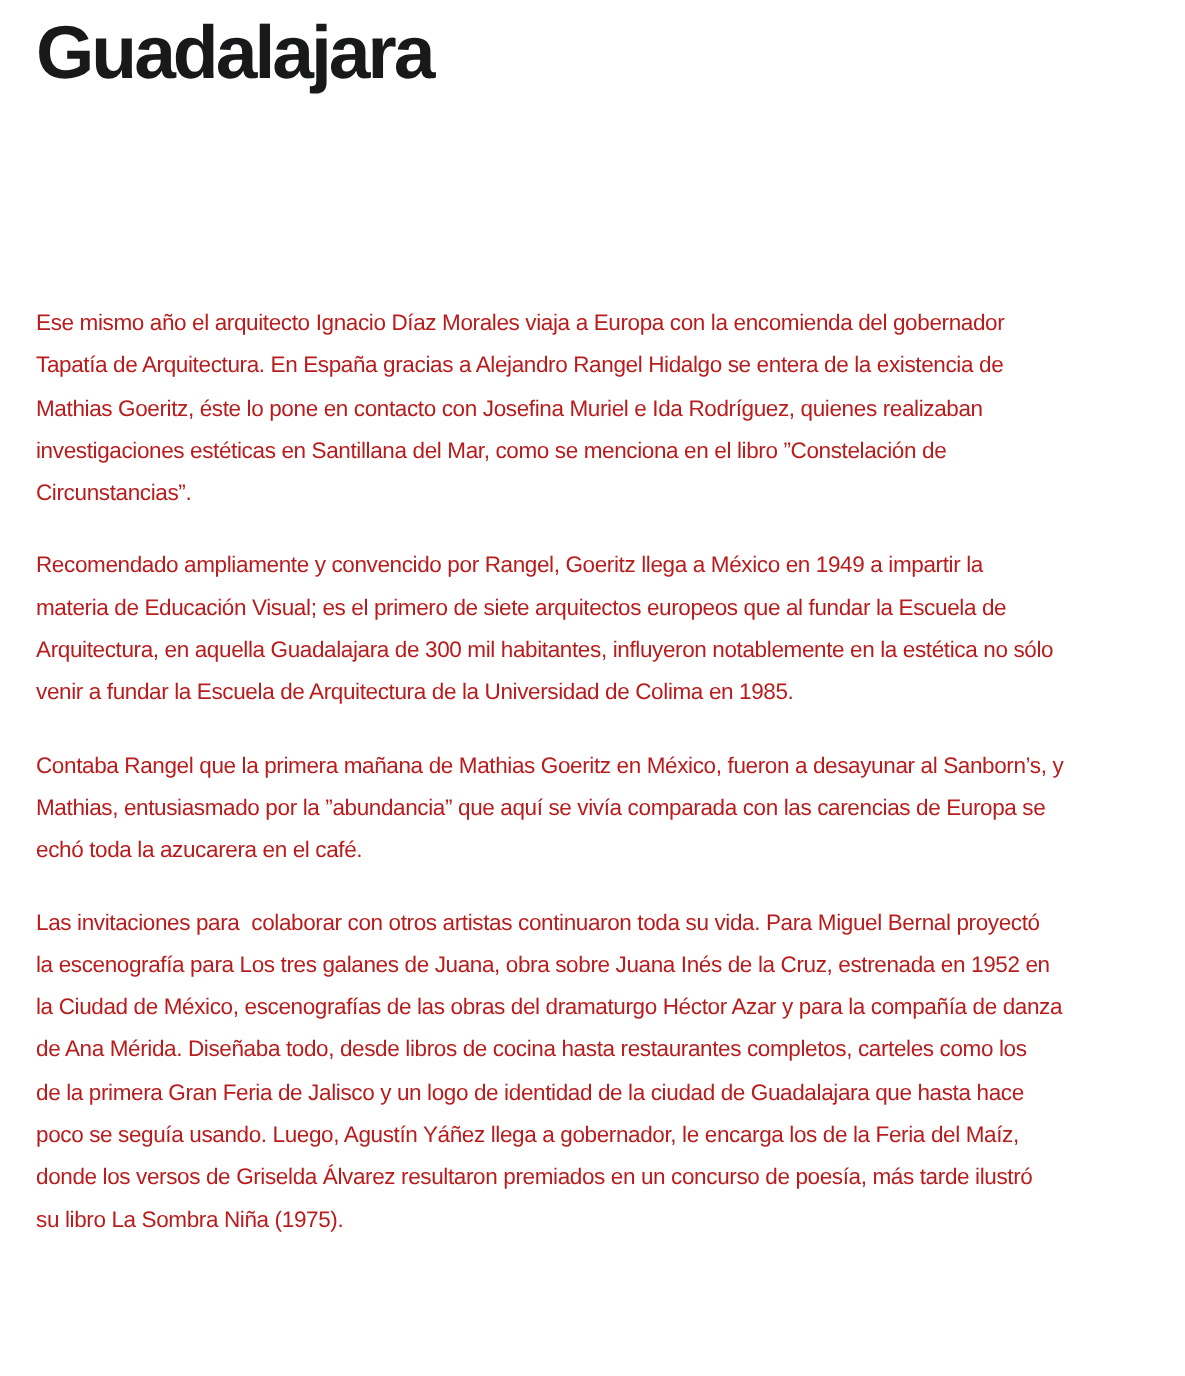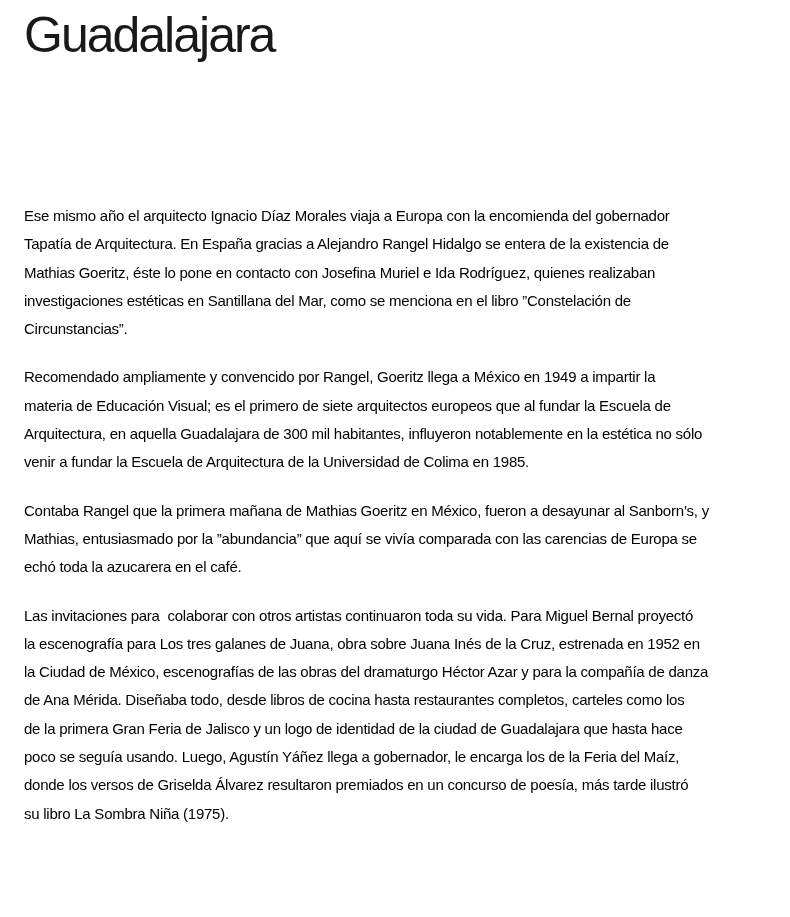--- a/index.html
+++ b/index.html
@@ -14,36 +14,36 @@
     overflow: hidden;
     font-family: "Liberation Sans", "DejaVu Sans", sans-serif;
     color: #202122;
     box-sizing: border-box;
     padding: 8px 24px 0 24px;
   }
   h1.page-title {
     margin: 0;
     font-size: 50px;
     line-height: 54px;
-    font-weight: 400;
+    font-weight: 700;
     letter-spacing: -2px;
     color: #18191b;
     white-space: nowrap;
   }
   main.article-body {
     margin-top: 140px;
   }
   .paragraph {
     margin: 0 0 20px 0;
   }
   .text-line {
     font-size: 15px;
     line-height: 28.3px;
     letter-spacing: -0.25px;
-    color: #000000;
+    color: #b91c1c;
     white-space: pre;   
   }
 </style>
 </head>
 <body>
 
 <h1 class="page-title">Guadalajara</h1>
 
 <main class="article-body" id="article-body">
     <div class="paragraph">

